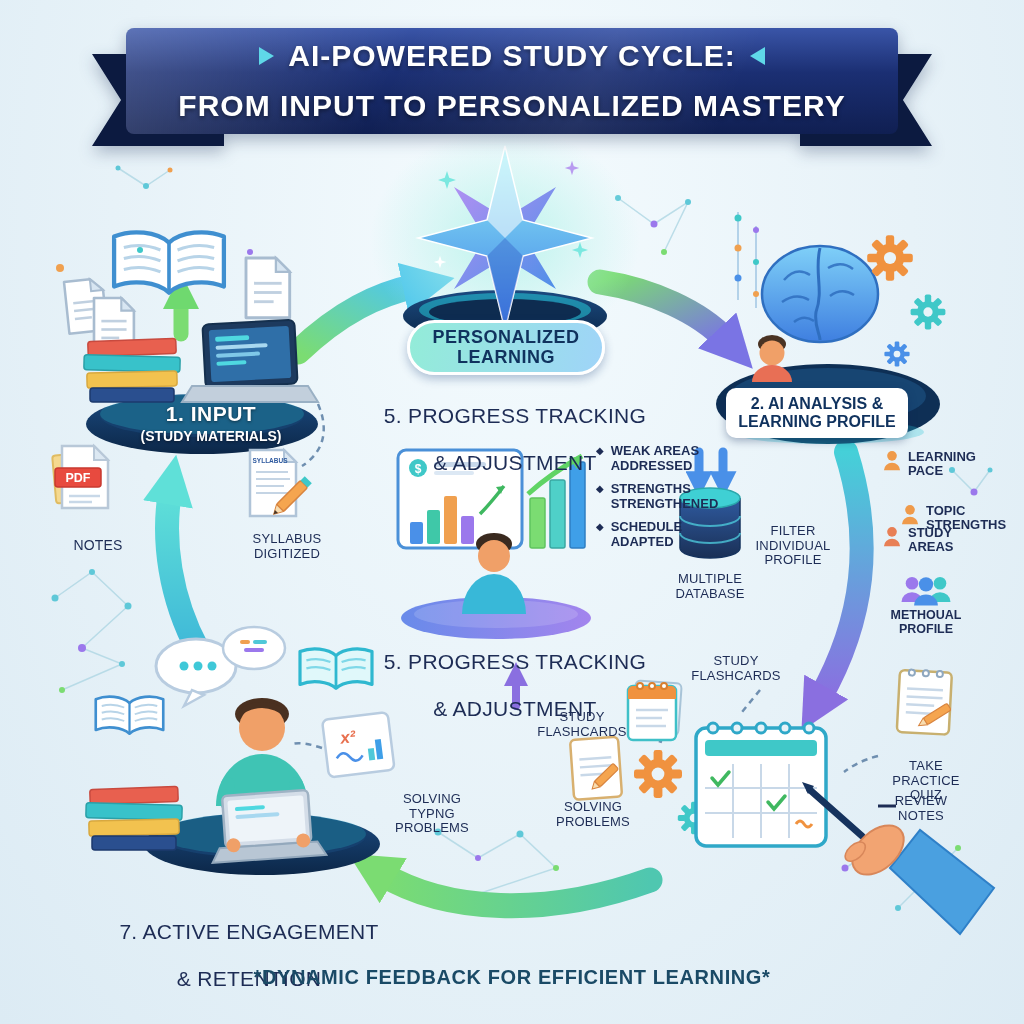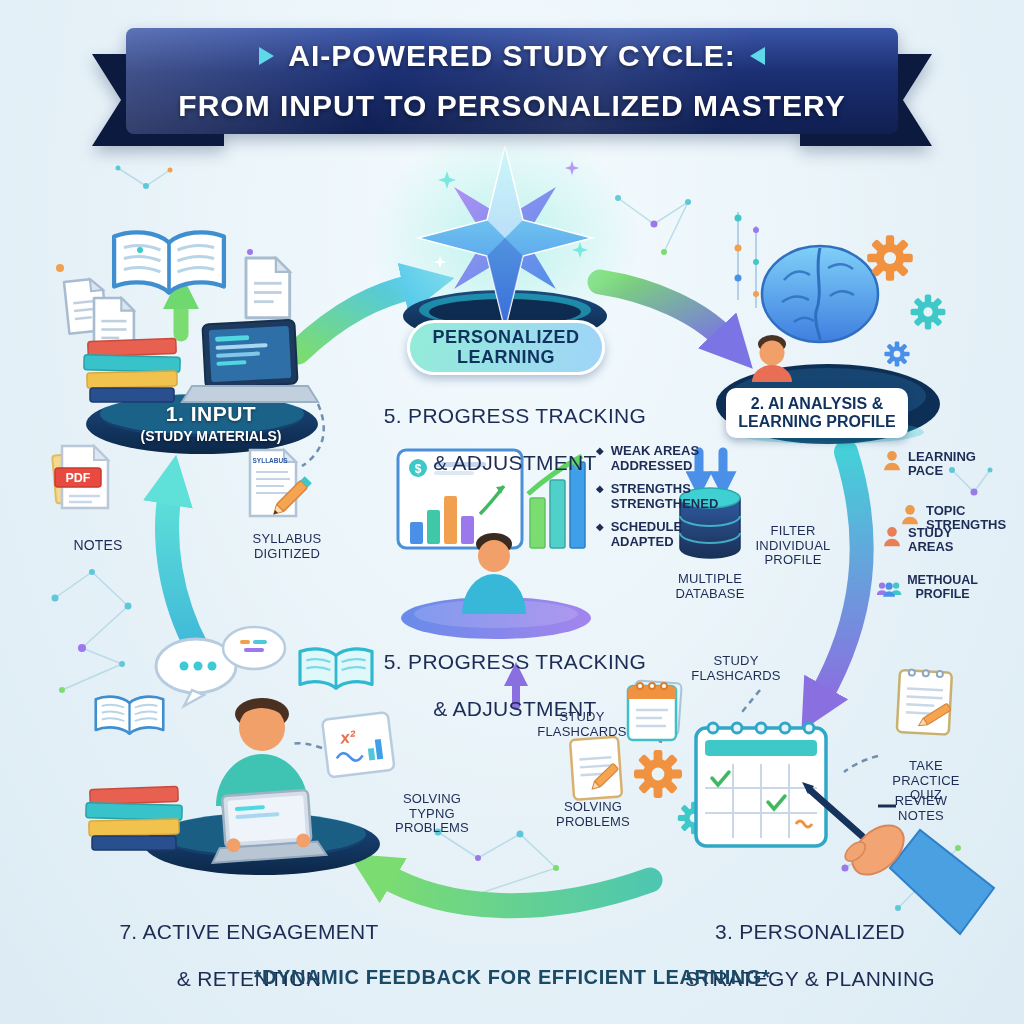--- a/index.html
+++ b/index.html
@@ -48,21 +48,21 @@
   .label-input .l1 { font-size:21px; letter-spacing:.5px; }
   .label-input .l2 { font-size:14px; margin-top:2px; }
 
   .bullet { position:absolute; display:flex; gap:7px; z-index:4; width:128px; text-align:left; }
   .bullet .mark { color:#1d2c55; font-size:10px; line-height:1.4; }
   .bullet .txt { font-size:13px; font-weight:bold; color:#1d2c55; white-space:pre-line; line-height:1.12; }
 
   .profile-row { position:absolute; display:flex; align-items:flex-start; gap:6px; z-index:4; }
   .profile-row .txt { font-size:13px; font-weight:bold; color:#1d2c55; white-space:pre-line;
             line-height:1.1; text-align:left; }
-  .methoual { position:absolute; left:874px; top:570px; width:104px; display:flex; 
+  .methoual { position:absolute; left:874px; top:570px; width:104px; display:flex; flex-direction:column;
             align-items:center; gap:3px; z-index:4; }
   .methoual .txt { font-size:12.5px; font-weight:bold; color:#1d2c55; white-space:pre-line;
             text-align:center; line-height:1.1; }
 
   .footer { position:absolute; left:0; top:966px; width:1024px; text-align:center; font-weight:bold;
             font-size:20px; color:#1a4a66; letter-spacing:.6px; z-index:4; }
 </style>
 </head>
 <body>
 
@@ -534,24 +534,20 @@
   <div class="label-input">
     <div class="l1">1. INPUT</div>
     <div class="l2">(STUDY MATERIALS)</div>
   </div>
 
   <div class="badge-ai">
     <div>2. AI ANALYSIS &amp;</div>
     <div>LEARNING PROFILE</div>
   </div>
 
-  <div class="lbl stage-title" style="left:660px; top:896px; width:300px;">
-    <div>3. PERSONALIZED</div>
-    <div>STRATEGY &amp; PLANNING</div>
-  </div>
 
   <div class="lbl stage-title" style="left:108px; top:896px; width:282px;">
     <div>7. ACTIVE ENGAGEMENT</div>
     <div>&amp; RETENTION</div>
   </div>
 
   <div class="bullet" style="left:596px; top:444px;">
     <span class="mark">◆</span>
     <span class="txt">WEAK AREAS
 ADDRESSED</span>

